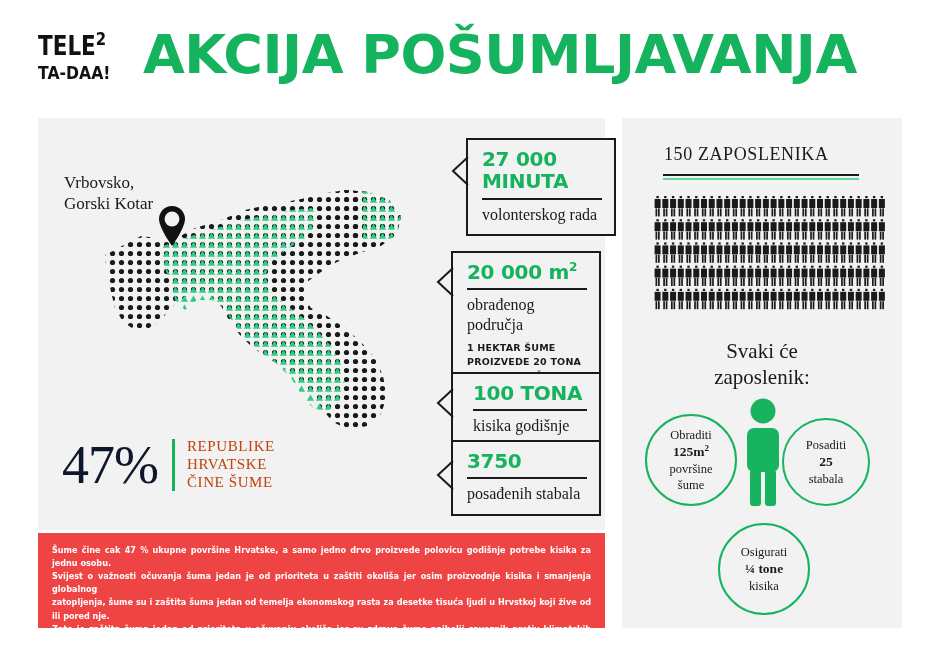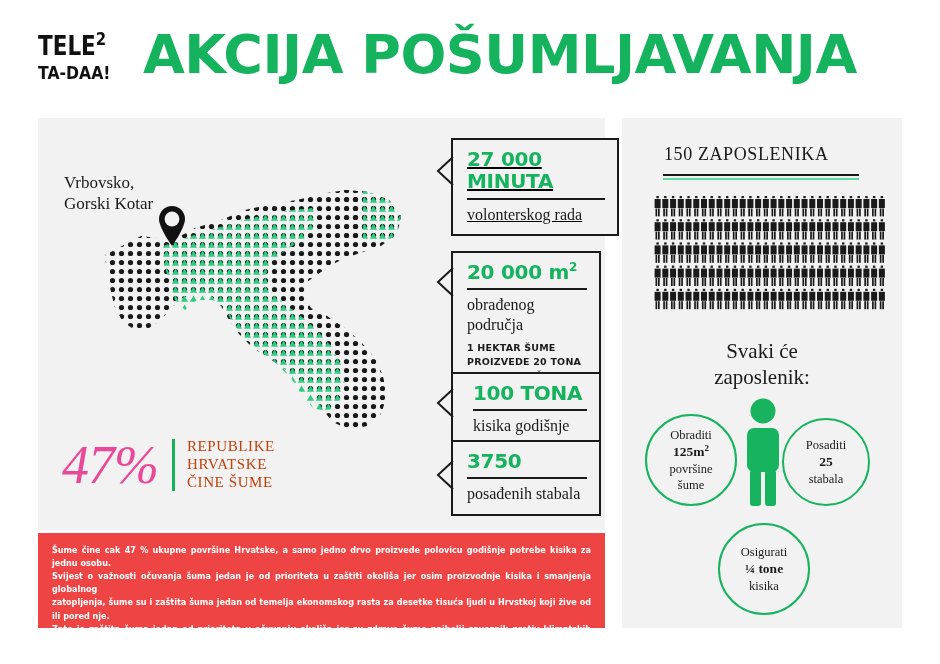--- a/index.html
+++ b/index.html
@@ -101,24 +101,23 @@
   
   .pct-block {
     position: absolute;
     left: 62px; top: 438px;
     display: flex;
     align-items: center;
   }
   .pct-num {
     font-family: "Liberation Serif", serif;
     font-size: 54px;
-    color: #ec4899;
+    color: #0f172a;
     line-height: 1;
     letter-spacing: -1px;
-    font-style: italic;
   }
   .pct-rule {
     width: 3px;
     height: 52px;
     background: #15b35e;
     margin: 0 12px 0 14px;
   }
   .pct-text {
     font-family: "Liberation Serif", serif;
     font-size: 15px;
@@ -166,21 +165,21 @@
   .stat-note {
     font-family: "DejaVu Sans", sans-serif;
     font-weight: bold;
     font-size: 9.5px;
     color: #1a1a1a;
     line-height: 1.45;
     letter-spacing: 0.2px;
     margin-top: 7px;
   }
 
-  #box1 { left: 451px; top: 138px; width: 168px; text-decoration: underline; }
+  #box1 { left: 466px; top: 138px; width: 150px; }
   #box2 { left: 451px; top: 251px; width: 150px; }
   #box3 { left: 451px; top: 372px; width: 150px; padding-left: 20px; }
   #box4 { left: 451px; top: 440px; width: 150px; }
 
   
   .employees-title {
     position: absolute;
     left: 664px; top: 144px;
     font-family: "Liberation Serif", serif;
     font-size: 18px;

